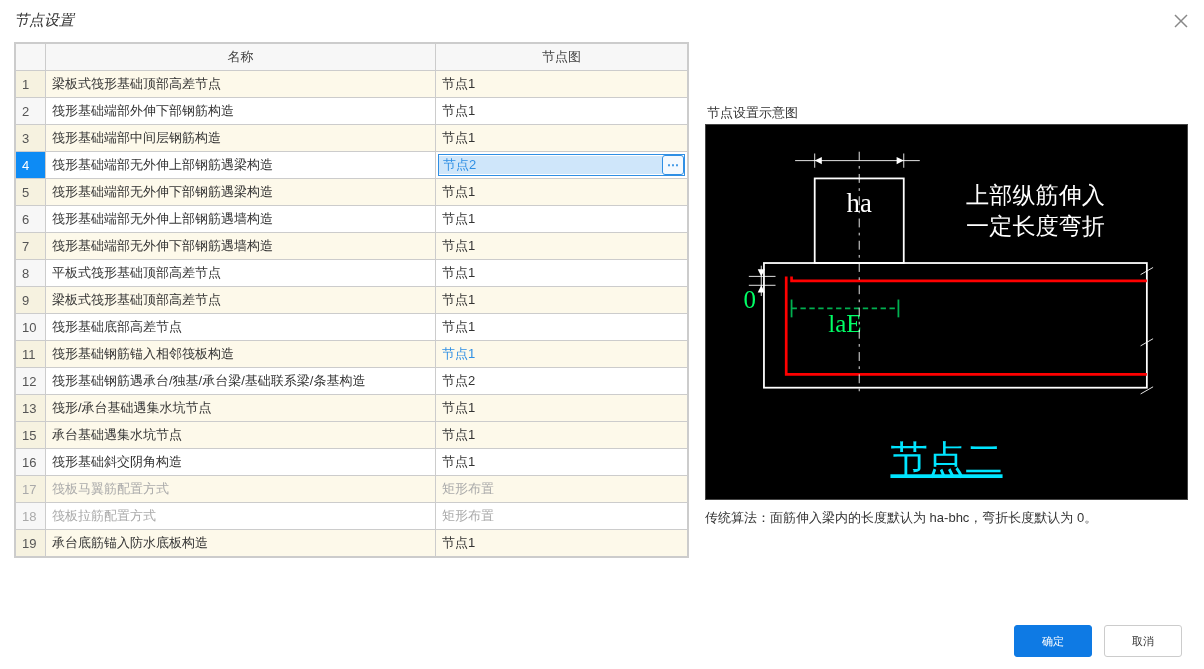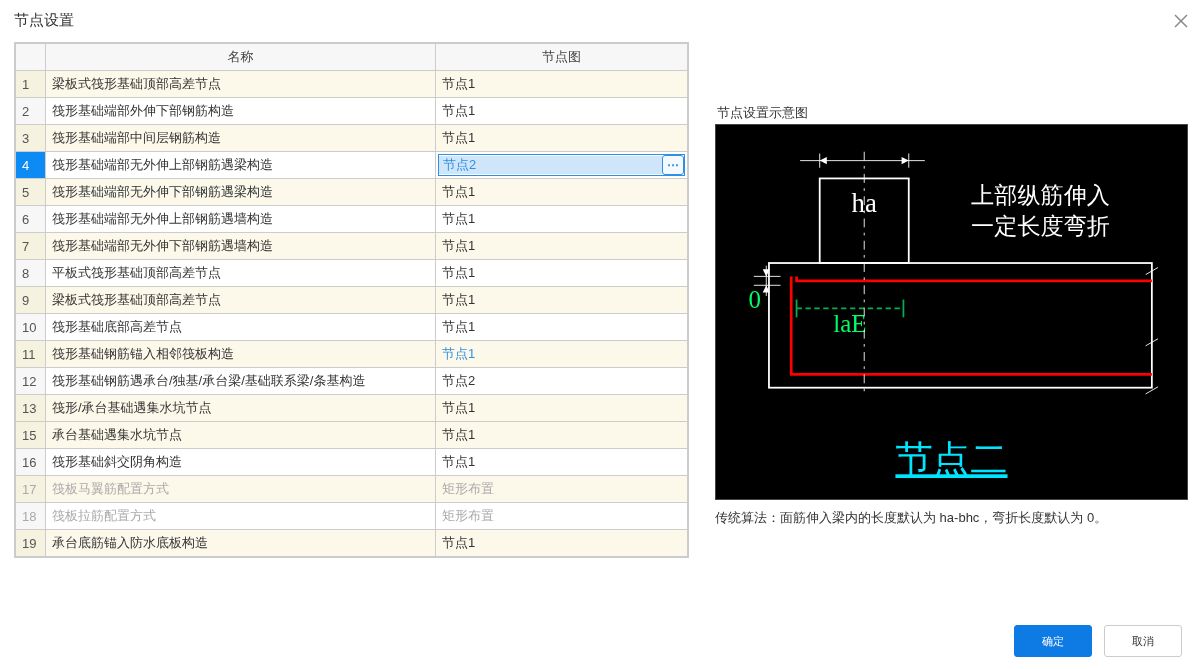--- a/index.html
+++ b/index.html
@@ -13,32 +13,33 @@
     flex-direction: column;
   }
   .titlebar {
     height: 42px;
     display: flex;
     align-items: center;
     padding: 0 14px;
     border-bottom: 1px solid rgba(0,0,0,0);
     font-size: 15px;
     color: #333;
+    font-style: italic;
   }
   .titlebar .spacer { flex: 1; }
   .close-x {
     width: 18px; height: 18px;
     display: flex; align-items: center; justify-content: center;
     color: #888;
     cursor: pointer;
   }
   .body {
     flex: 1;
     display: flex;
-    gap: 26px;
+    gap: 16px;
     padding: 0 14px 0 14px;
     align-items: flex-start;
     overflow: hidden;
   }
   
   .table-panel {
     width: 675px;
     border: 1px solid #ccc;
     border-right: 1px solid #ccc;
     border-bottom: 1px solid #ccc;

